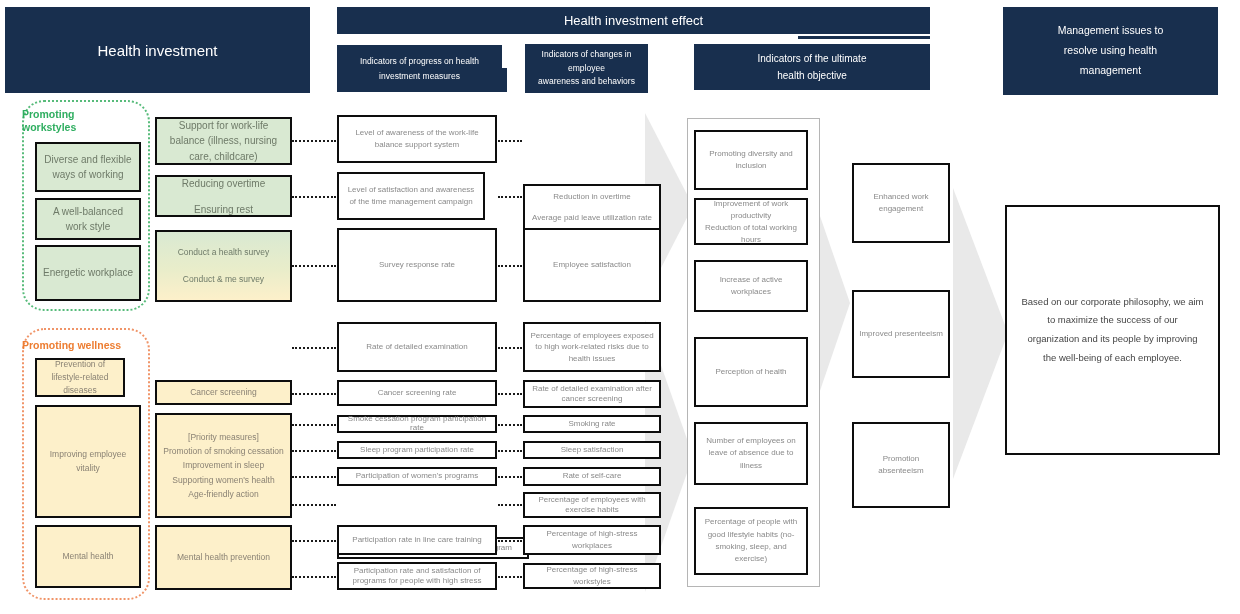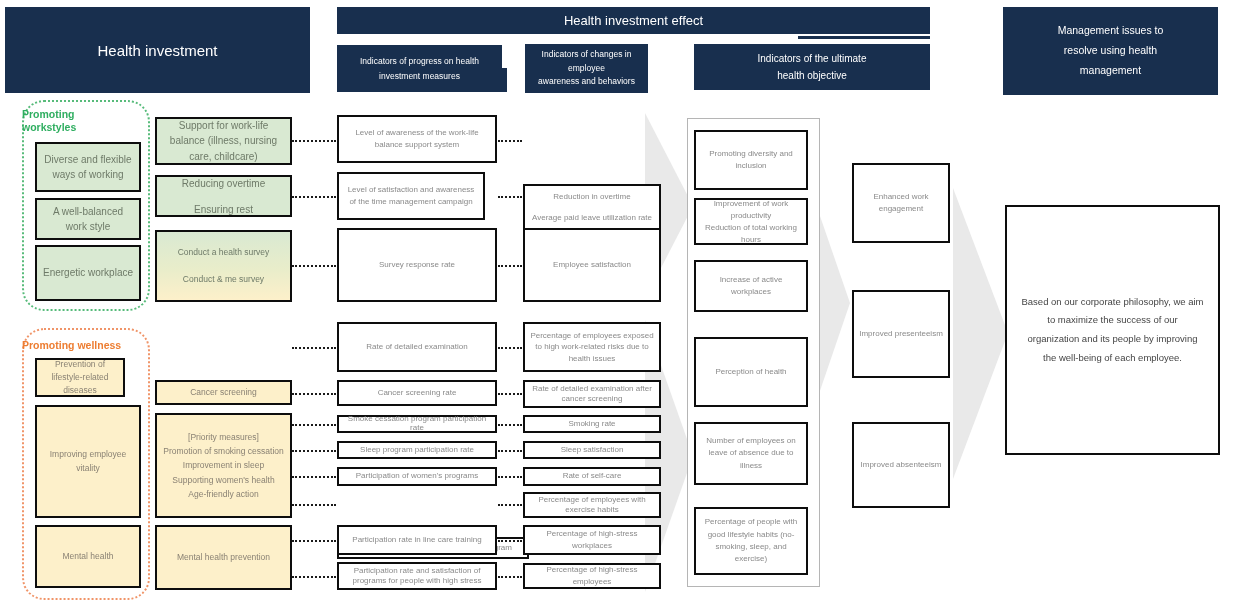--- a/index.html
+++ b/index.html
@@ -101,21 +101,21 @@
 
 Average paid leave utilization rate</div>
   <div class="box white" style="left:523px;top:228px;width:138px;height:74px;">Employee satisfaction</div>
   <div class="box white" style="left:523px;top:322px;width:138px;height:50px;line-height:1.4;">Percentage of employees exposed to high work-related risks due to health issues</div>
   <div class="box white" style="left:523px;top:380px;width:138px;height:28px;line-height:1.3;">Rate of detailed examination after cancer screening</div>
   <div class="box white" style="left:523px;top:415px;width:138px;height:18px;line-height:1.1;">Smoking rate</div>
   <div class="box white" style="left:523px;top:441px;width:138px;height:18px;line-height:1.1;">Sleep satisfaction</div>
   <div class="box white" style="left:523px;top:467px;width:138px;height:19px;line-height:1.1;">Rate of self-care</div>
   <div class="box white" style="left:523px;top:492px;width:138px;height:26px;line-height:1.2;">Percentage of employees with exercise habits</div>
   <div class="box white" style="left:523px;top:525px;width:138px;height:30px;">Percentage of high-stress workplaces</div>
-  <div class="box white" style="left:523px;top:563px;width:138px;height:26px;">Percentage of high-stress employees</div>
+  <div class="box white" style="left:523px;top:563px;width:138px;height:26px;">Percentage of high-stress workstyles</div>
 
   <div class="dash" style="left:292px;top:140px;width:44px;"></div>
   <div class="dash" style="left:292px;top:196px;width:44px;"></div>
   <div class="dash" style="left:292px;top:265px;width:44px;"></div>
   <div class="dash" style="left:292px;top:347px;width:44px;"></div>
   <div class="dash" style="left:292px;top:393px;width:44px;"></div>
   <div class="dash" style="left:292px;top:424px;width:44px;"></div>
   <div class="dash" style="left:292px;top:450px;width:44px;"></div>
   <div class="dash" style="left:292px;top:476px;width:44px;"></div>
   <div class="dash" style="left:292px;top:504px;width:44px;"></div>
@@ -138,17 +138,17 @@
   <div class="box white pre" style="left:694px;top:198px;width:114px;height:47px;line-height:1.5;">Improvement of work productivity
 Reduction of total working hours</div>
   <div class="box white" style="left:694px;top:130px;width:114px;height:60px;">Promoting diversity and inclusion</div>
   <div class="box white" style="left:694px;top:260px;width:114px;height:52px;">Increase of active workplaces</div>
   <div class="box white" style="left:694px;top:337px;width:114px;height:70px;">Perception of health</div>
   <div class="box white" style="left:694px;top:422px;width:114px;height:63px;">Number of employees on leave of absence due to illness</div>
   <div class="box white" style="left:694px;top:507px;width:114px;height:68px;">Percentage of people with good lifestyle habits (no-smoking, sleep, and exercise)</div>
 
   <div class="box white" style="left:852px;top:163px;width:98px;height:80px;">Enhanced work engagement</div>
   <div class="box white" style="left:852px;top:290px;width:98px;height:88px;">Improved presenteeism</div>
-  <div class="box white" style="left:852px;top:422px;width:98px;height:86px;">Improved absenteeism</div>
+  <div class="box white" style="left:852px;top:422px;width:98px;height:86px;">Promotion absenteeism</div>
 
   <div class="box white finalbox" style="left:1005px;top:205px;width:215px;height:250px;text-align:center;">Based on our corporate philosophy, we aim to maximize the success of our organization and its people by improving the well-being of each employee.</div>
 
 </div>
 
 </body></html>

